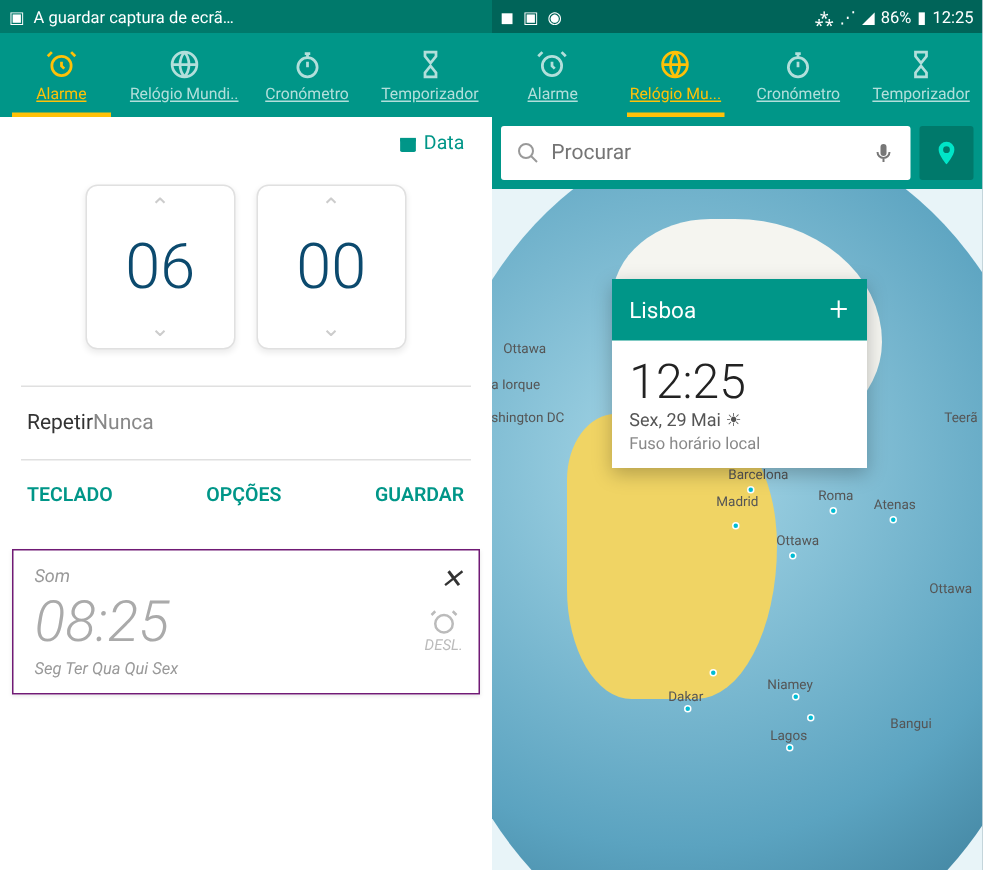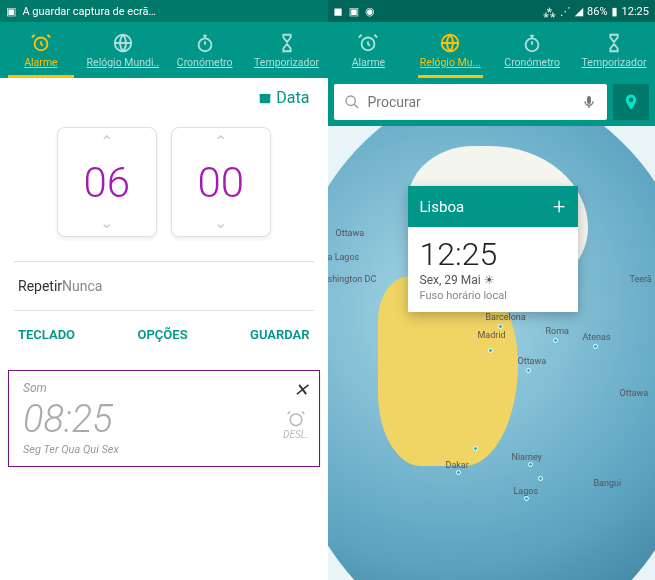--- a/index.html
+++ b/index.html
@@ -14,26 +14,26 @@
 
 .tabbar { height: 56px; background: #009688; display: flex; }
 .tab { flex: 1; display: flex; flex-direction: column; align-items: center; justify-content: center; color: #b2dfdb; font-size: 10.5px; gap: 2px; position: relative; text-decoration: underline; }
 .tab.active { color: #FFC107; }
 .tab.active::after { content: ''; position: absolute; bottom: 0; left: 10%; right: 10%; height: 3px; background: #FFC107; }
 .tab svg { width: 22px; height: 22px; }
 
 .content { flex: 1; display: flex; flex-direction: column; background: #fff; }
 
 .date-row { display: flex; justify-content: flex-end; padding: 10px 18px; }
-.date-btn { color: #009688; font-size: 16px; display: flex; align-items: center; gap: 4px; }
+.date-btn { color: #009688; font-size: 13px; display: flex; align-items: center; gap: 4px; }
 
 .time-pickers { display: flex; justify-content: center; gap: 14px; padding: 10px 0 24px; }
 .picker { width: 100px; height: 110px; background: #fff; border: 1px solid #e0e0e0; border-radius: 8px; box-shadow: 0 2px 4px rgba(0,0,0,0.08); display: flex; flex-direction: column; align-items: center; justify-content: space-between; padding: 4px 0; }
 .picker .chev { color: #ccc; font-size: 16px; }
-.picker .num { font-size: 42px; font-weight: 300; color: #a21caf; }
+.picker .num { font-size: 42px; font-weight: 300; color: #0c4a6e; }
 
 .divider { height: 1px; background: #e0e0e0; margin: 0 14px; }
 .repeat-row { display: flex; justify-content: flex-start; padding: 16px 18px; font-size: 14px; color: #333; }
 .repeat-row .val { color: #888; }
 
 .actions { display: flex; justify-content: space-between; padding: 16px 18px; }
 .action { color: #009688; font-weight: 600; font-size: 13px; }
 
 .alarm-card { margin: 12px 8px; padding: 10px 14px; border: 1px solid #701a75; box-shadow: 0 1px 3px rgba(0,0,0,0.1); position: relative; font-style: italic; }
 .alarm-card .label { font-size: 12px; color: #999; }
@@ -214,21 +214,21 @@
           <path d="M12 2a7 7 0 00-7 7c0 5 7 13 7 13s7-8 7-13a7 7 0 00-7-7zm0 10a3 3 0 110-6 3 3 0 010 6z"></path>
         </svg>
     </div>
   </div>
   <div class="globe-area">
     <div class="globe">
       <div class="land europe"></div>
       <div class="land africa"></div>
     </div>
     <span class="globe-label" style="left:8px;top:102px">Ottawa</span>
-    <span class="globe-label" style="left:0px;top:126px">a Lagos</span>
+    <span class="globe-label" style="left:0px;top:126px">a Iorque</span>
     <span class="globe-label" style="left:0px;top:148px">shington DC</span>
     <span class="globe-label" style="left:158px;top:186px">Barcelona</span>
     <span class="globe-label" style="left:150px;top:204px">Madrid</span>
     <span class="globe-label" style="left:218px;top:200px">Roma</span>
     <span class="globe-label" style="left:255px;top:206px">Atenas</span>
     <span class="globe-label" style="left:190px;top:230px">Ottawa</span>
     <span class="globe-label" style="left:302px;top:148px">Teerã</span>
     <span class="globe-label" style="left:292px;top:262px">Ottawa</span>
     <span class="globe-label" style="left:184px;top:326px">Niamey</span>
     <span class="globe-label" style="left:118px;top:334px">Dakar</span>

